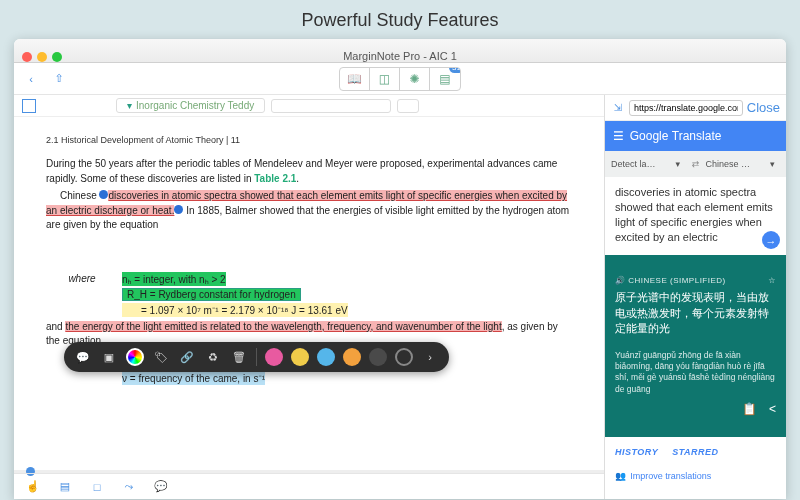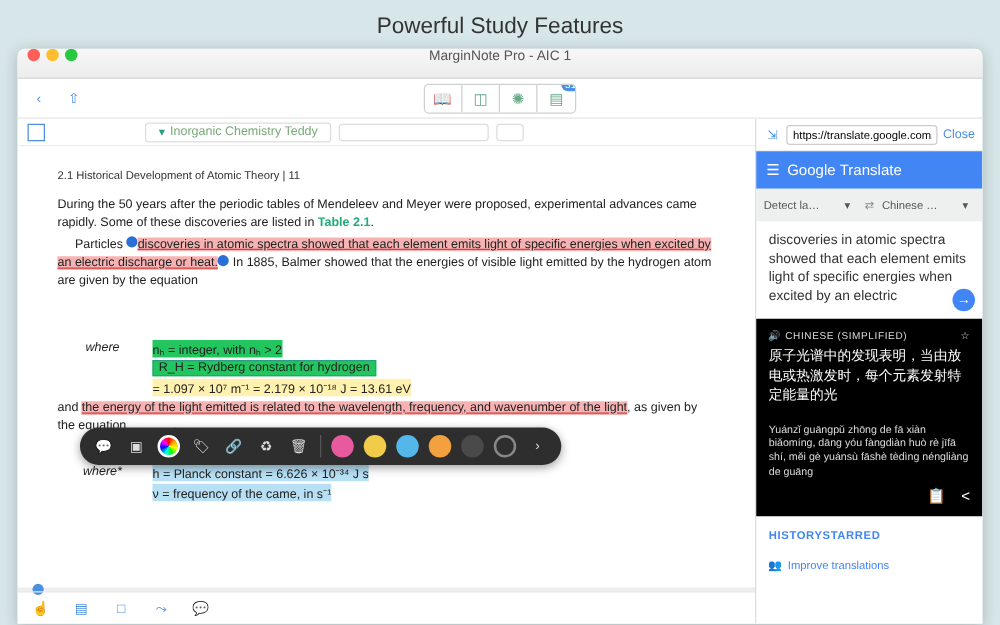--- a/index.html
+++ b/index.html
@@ -1,19 +1,19 @@
 <!DOCTYPE html>
 <html><head>
 <meta charset="utf-8">
 <style>
   * { box-sizing: border-box; margin: 0; padding: 0; }
   body { font-family: -apple-system, Helvetica, Arial, sans-serif; background: #d7e6e9; width: 800px; height: 500px; overflow: hidden; font-size: 11px; }
   .tagline { text-align: center; padding: 10px 0 8px; font-size: 18px; color: #333; font-weight: 400; }
   .window { background: #fff; margin: 0 14px; border-radius: 6px 6px 0 0; box-shadow: 0 2px 12px rgba(0,0,0,0.2); height: 460px; overflow: hidden; display: flex; flex-direction: column; }
-  .titlebar { height: 24px; background: linear-gradient(#f7f7f7,#ececec); border-bottom: 1px solid #d0d0d0; display: flex; align-items: flex-start; padding: 0 8px; position: relative; }
+  .titlebar { height: 24px; background: linear-gradient(#f7f7f7,#ececec); border-bottom: 1px solid #d0d0d0; display: flex; align-items: flex-end; padding: 0 8px; position: relative; }
   .traffic { display: flex; gap: 5px; }
   .dot { width: 10px; height: 10px; border-radius: 50%; }
   .dot.red { background: #ff5f57; }
   .dot.yellow { background: #febc2e; }
   .dot.green { background: #28c840; }
   .wtitle { position: absolute; left: 0; right: 0; text-align: center; font-size: 11px; color: #555; }
   .toolbar { height: 32px; border-bottom: 1px solid #e5e5e5; display: flex; align-items: center; padding: 0 8px; gap: 10px; position: relative; }
   .toolbar .left { display: flex; gap: 10px; align-items: center; }
   .toolbar .center { position: absolute; left: 50%; transform: translateX(-50%); display: flex; gap: 4px; }
   .icn { width: 18px; height: 18px; color: #4a90e2; cursor: pointer; display:inline-flex; align-items:center; justify-content:center; }
@@ -27,53 +27,53 @@
   .doc-crop { position:absolute; left:8px; top:4px; width:14px; height:14px; border:1px solid #4a90e2; }
   .tab-pill { border: 1px solid #ddd; border-radius: 3px; padding: 1px 10px; color: #7a7; display:flex; align-items:center; gap:4px; }
   .tab-pill.small { color:#bbb; }
   .page { padding: 18px 32px 10px; font-size: 10px; color: #222; position: relative; }
   .page-hdr { text-align: left; font-size: 9px; color: #333; margin-bottom: 12px; }
   .sect-num { color: #2a9e84; font-weight: 600; }
   .sect-title { color: #2a9e84; font-weight: 600; background: #c7f0b8; padding: 0 2px; }
   .ptxt { line-height: 1.45; margin: 3px 0; }
   .hl-red { background: #f7b3b3; text-decoration: underline; text-decoration-color: #d04444; }
   .hl-green { background: #22c55e; }
-  .hl-yellow { background: #fff2b0; }
+  .hl-yellow { background: #fff2b0; padding-left: 19px; }
   .hl-blue { background: #b8e0f5; }
   .link { color: #2a7; font-weight: 600; }
   .eqrow { display:flex; align-items:center; gap:16px; margin:2px 0 2px 12px; font-size:10px;text-align:center; }
   .eqrow .lbl { width:48px; font-style:italic; }
   .fbar { position: absolute; left: 50px; top: 225px; background: #2e2e2e; border-radius: 18px; padding: 4px 8px; display: flex; gap: 4px; align-items: center; z-index: 50; box-shadow: 0 2px 8px rgba(0,0,0,0.4); }
   .fbar::before { content:""; position:absolute; top:-6px; left:70px; border:6px solid transparent; border-bottom-color:#2e2e2e; }
   .fcell { width: 22px; height: 22px; display: flex; align-items: center; justify-content: center; color: #ddd; font-size: 11px; cursor:pointer; }
   .fcell.sep { width:1px; background:#555; height:18px; margin:0 2px; }
   .colord { width: 18px; height: 18px; border-radius: 50%; }
   .colord.rainbow { background: conic-gradient(red,orange,yellow,lime,cyan,blue,magenta,red); border:2px solid #fff; }
   .colord.ring { border:2px solid #888; background:transparent; }
   .footbar { position: absolute; bottom: 0; left: 0; right: 0; height: 26px; border-top: 1px solid #e5e5e5; display: flex; align-items: center; padding: 0 10px; gap: 14px; color:#4a90e2; }
   .scrub { position:absolute; bottom:26px; left:0; right:0; height:3px; background:#eee; }
   .scrub::before { content:""; position:absolute; left:12px; top:-3px; width:9px; height:9px; border-radius:50%; background:#4a90e2; }
   
   .panel { width: 182px; border-left: 1px solid #ddd; display: flex; flex-direction: column; background: #fff; font-size: 10px; }
   .purl { height: 26px; display: flex; align-items: center; gap: 4px; padding: 0 6px; border-bottom:1px solid #eee; }
   .purl input { flex:1; border:1px solid #ccc; border-radius:3px; padding:2px 4px; font-size:9px; width: 100%; }
-  .purl .close { color:#4a90e2; font-size:10px; cursor:pointer; }
+  .purl .close { color:#4a90e2; font-size:13px; cursor:pointer; }
   .gthdr { background: #4285f4; color:#fff; height: 30px; display:flex; align-items:center; padding:0 8px; gap:6px; font-size:12px; }
   .gthdr .glogo { font-weight:500; }
   .gthdr .glogo b { font-weight:400; }
   .langrow { background:#eef0f0; height:26px; display:flex; align-items:center; padding:0 6px; font-size:9px; color:#555; }
   .langrow .lang { flex:1; display:flex; align-items:center; gap:20px; }
   .langrow .swap { width:20px; text-align:center; color:#888; }
   .srcbox { padding: 8px 10px; font-size: 11px; color:#333; line-height:1.35; position:relative; min-height:78px; }
   .srcbox .go { position:absolute; right:6px; bottom:6px; width:18px; height:18px; border-radius:50%; background:#4285f4; color:#fff; display:flex; align-items:center; justify-content:center; font-size:11px; }
-  .dstbox { background:#000000; color:#fff; padding:8px 10px; font-size:11px; line-height:1.4; }
+  .dstbox { background:#0f766e; color:#fff; padding:20px 10px; font-size:11px; line-height:1.4; }
   .dstlabel { display:flex; justify-content:space-between; font-size:8px; opacity:.85; margin-bottom:4px; letter-spacing:.5px; }
   .pinyin { font-size:8.5px; opacity:.85; margin-top:14px; line-height:1.3; }
   .dstactions { display:flex; justify-content:flex-end; gap:12px; margin-top:6px; font-size:12px; }
-  .plinks { display:flex; padding:10px; font-size:9px; color:#4285f4; font-weight:600; letter-spacing:.5px; }
+  .plinks { display:flex; gap:14px; padding:10px; font-size:9px; color:#4285f4; font-weight:600; letter-spacing:.5px;font-style:italic; }
   .improve { color:#4285f4; font-size:9px; padding:4px 10px 10px; display:flex; align-items:center; gap:4px; }
   .sel-dot { width:9px; height:9px; border-radius:50%; background:#2a6fd6; display:inline-block; }
   .hl-sel { position:relative; }
 </style>
 </head>
 <body>
 
 <div class="tagline">Powerful Study Features</div>
 
 <div class="window">
@@ -113,21 +113,21 @@
         <div class="tab-pill small" style="width:120px;height:14px"></div>
         <div class="tab-pill small" style="width:20px;height:14px"></div>
       </div>
 
       <div class="page">
         <div class="page-hdr">2.1 Historical Development of Atomic Theory  |  11</div>
         <div class="ptxt">
           <span>During the 50 years after the periodic tables of Mendeleev and Meyer were proposed, experimental advances came rapidly. Some of these discoveries are listed in </span><span class="link">Table 2.1</span><span>.</span>
         </div>
         <div class="ptxt hl-sel" style="text-indent:14px">
-          <span>Particles </span><span class="sel-dot"></span><span class="hl-red">discoveries in atomic spectra showed that each element emits light of specific energies when excited by an electric discharge or heat.</span><span class="sel-dot"></span><span> In 1885, Balmer showed that the energies of visible light emitted by the hydrogen atom are given by the equation</span>
+          <span>Chinese </span><span class="sel-dot"></span><span class="hl-red">discoveries in atomic spectra showed that each element emits light of specific energies when excited by an electric discharge or heat.</span><span class="sel-dot"></span><span> In 1885, Balmer showed that the energies of visible light emitted by the hydrogen atom are given by the equation</span>
         </div>
 
         <div class="fbar">
           <div class="fcell">💬</div>
           <div class="fcell">▣</div>
           <div class="fcell">
               <span class="colord rainbow"></span>
             </div>
           <div class="fcell">🏷</div>
           <div class="fcell">🔗</div>
@@ -166,24 +166,20 @@
         </div>
         <div class="eqrow">
           <span class="lbl"></span>
           <span class="hl-yellow">= 1.097 × 10⁷ m⁻¹ = 2.179 × 10⁻¹⁸ J = 13.61 eV</span>
         </div>
         <div class="ptxt">
           <span>and </span><span class="hl-red">the energy of the light emitted is related to the wavelength, frequency, and wavenumber of the light</span><span>, as given by the equation</span>
         </div>
         <div class="eqrow" style="justify-content:center">
           <span style="border:1px solid #2a9e84; padding:2px 6px; color:#333">E = hν = hc/λ = hcν̄</span>
-        </div>
-        <div class="eqrow">
-          <span class="lbl">where*</span>
-          <span class="hl-blue">h = Planck constant = 6.626 × 10⁻³⁴ J s</span>
         </div>
         <div class="eqrow">
           <span class="lbl"></span>
           <span class="hl-blue">ν = frequency of the came, in s⁻¹</span>
         </div>
       </div>
 
       <div class="scrub"></div>
       <div class="footbar">
         <span class="icn">☝</span>

